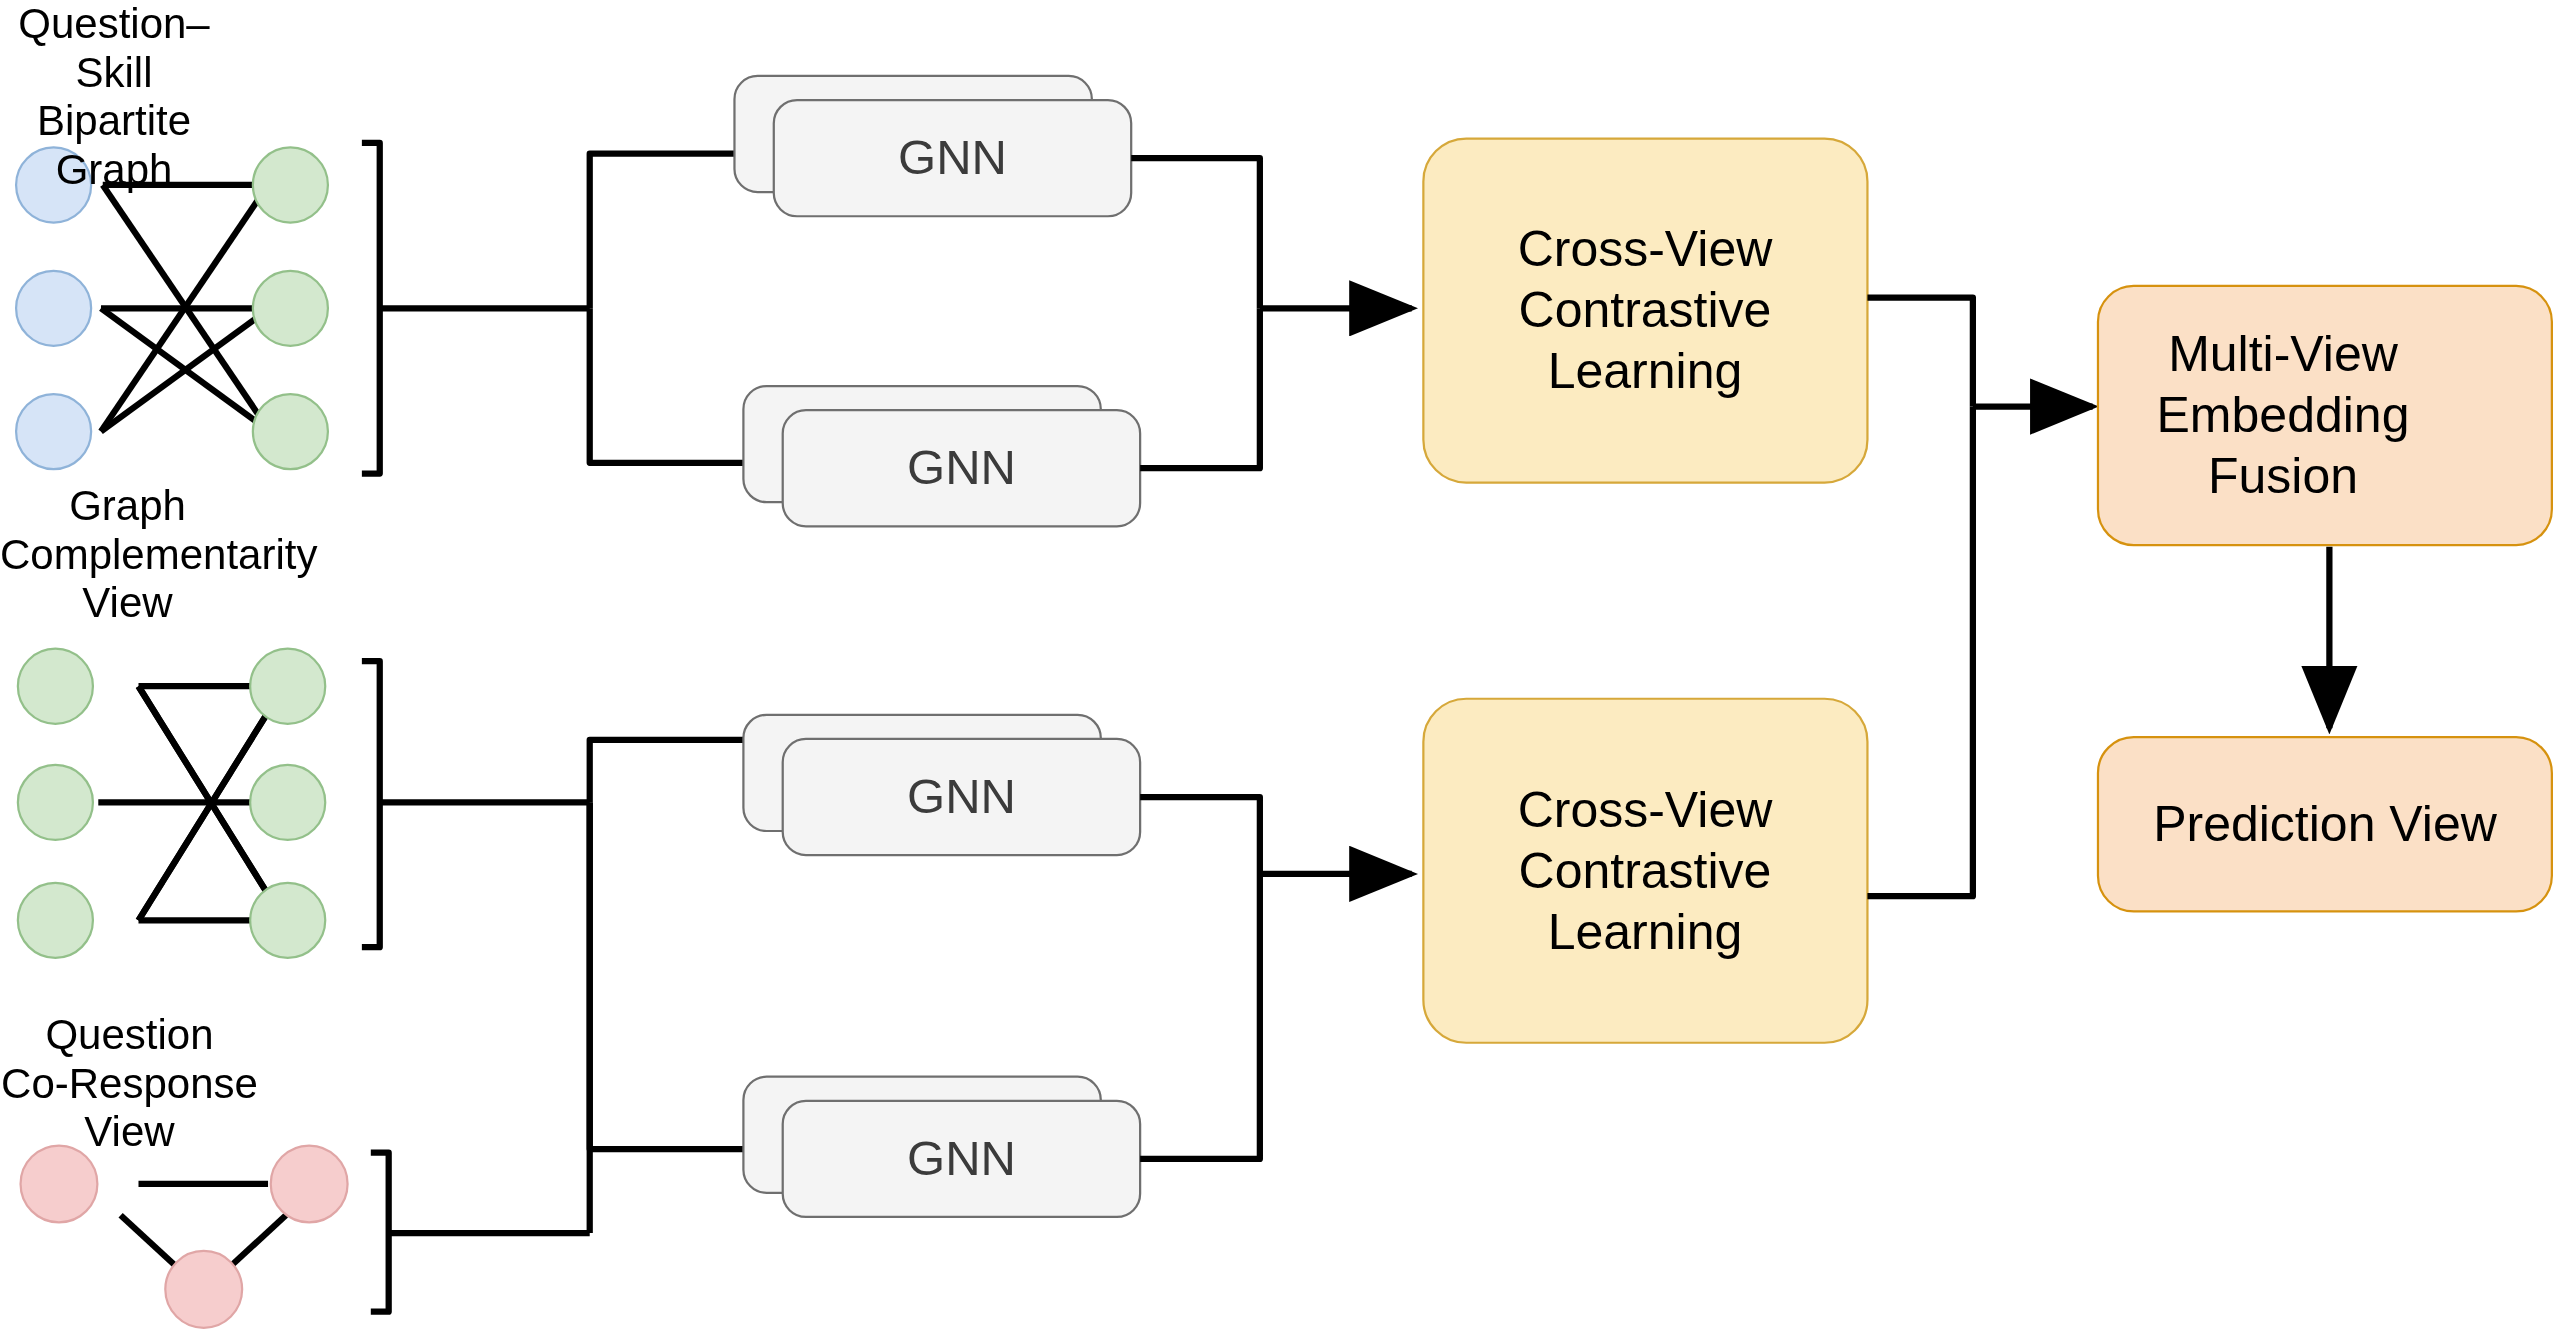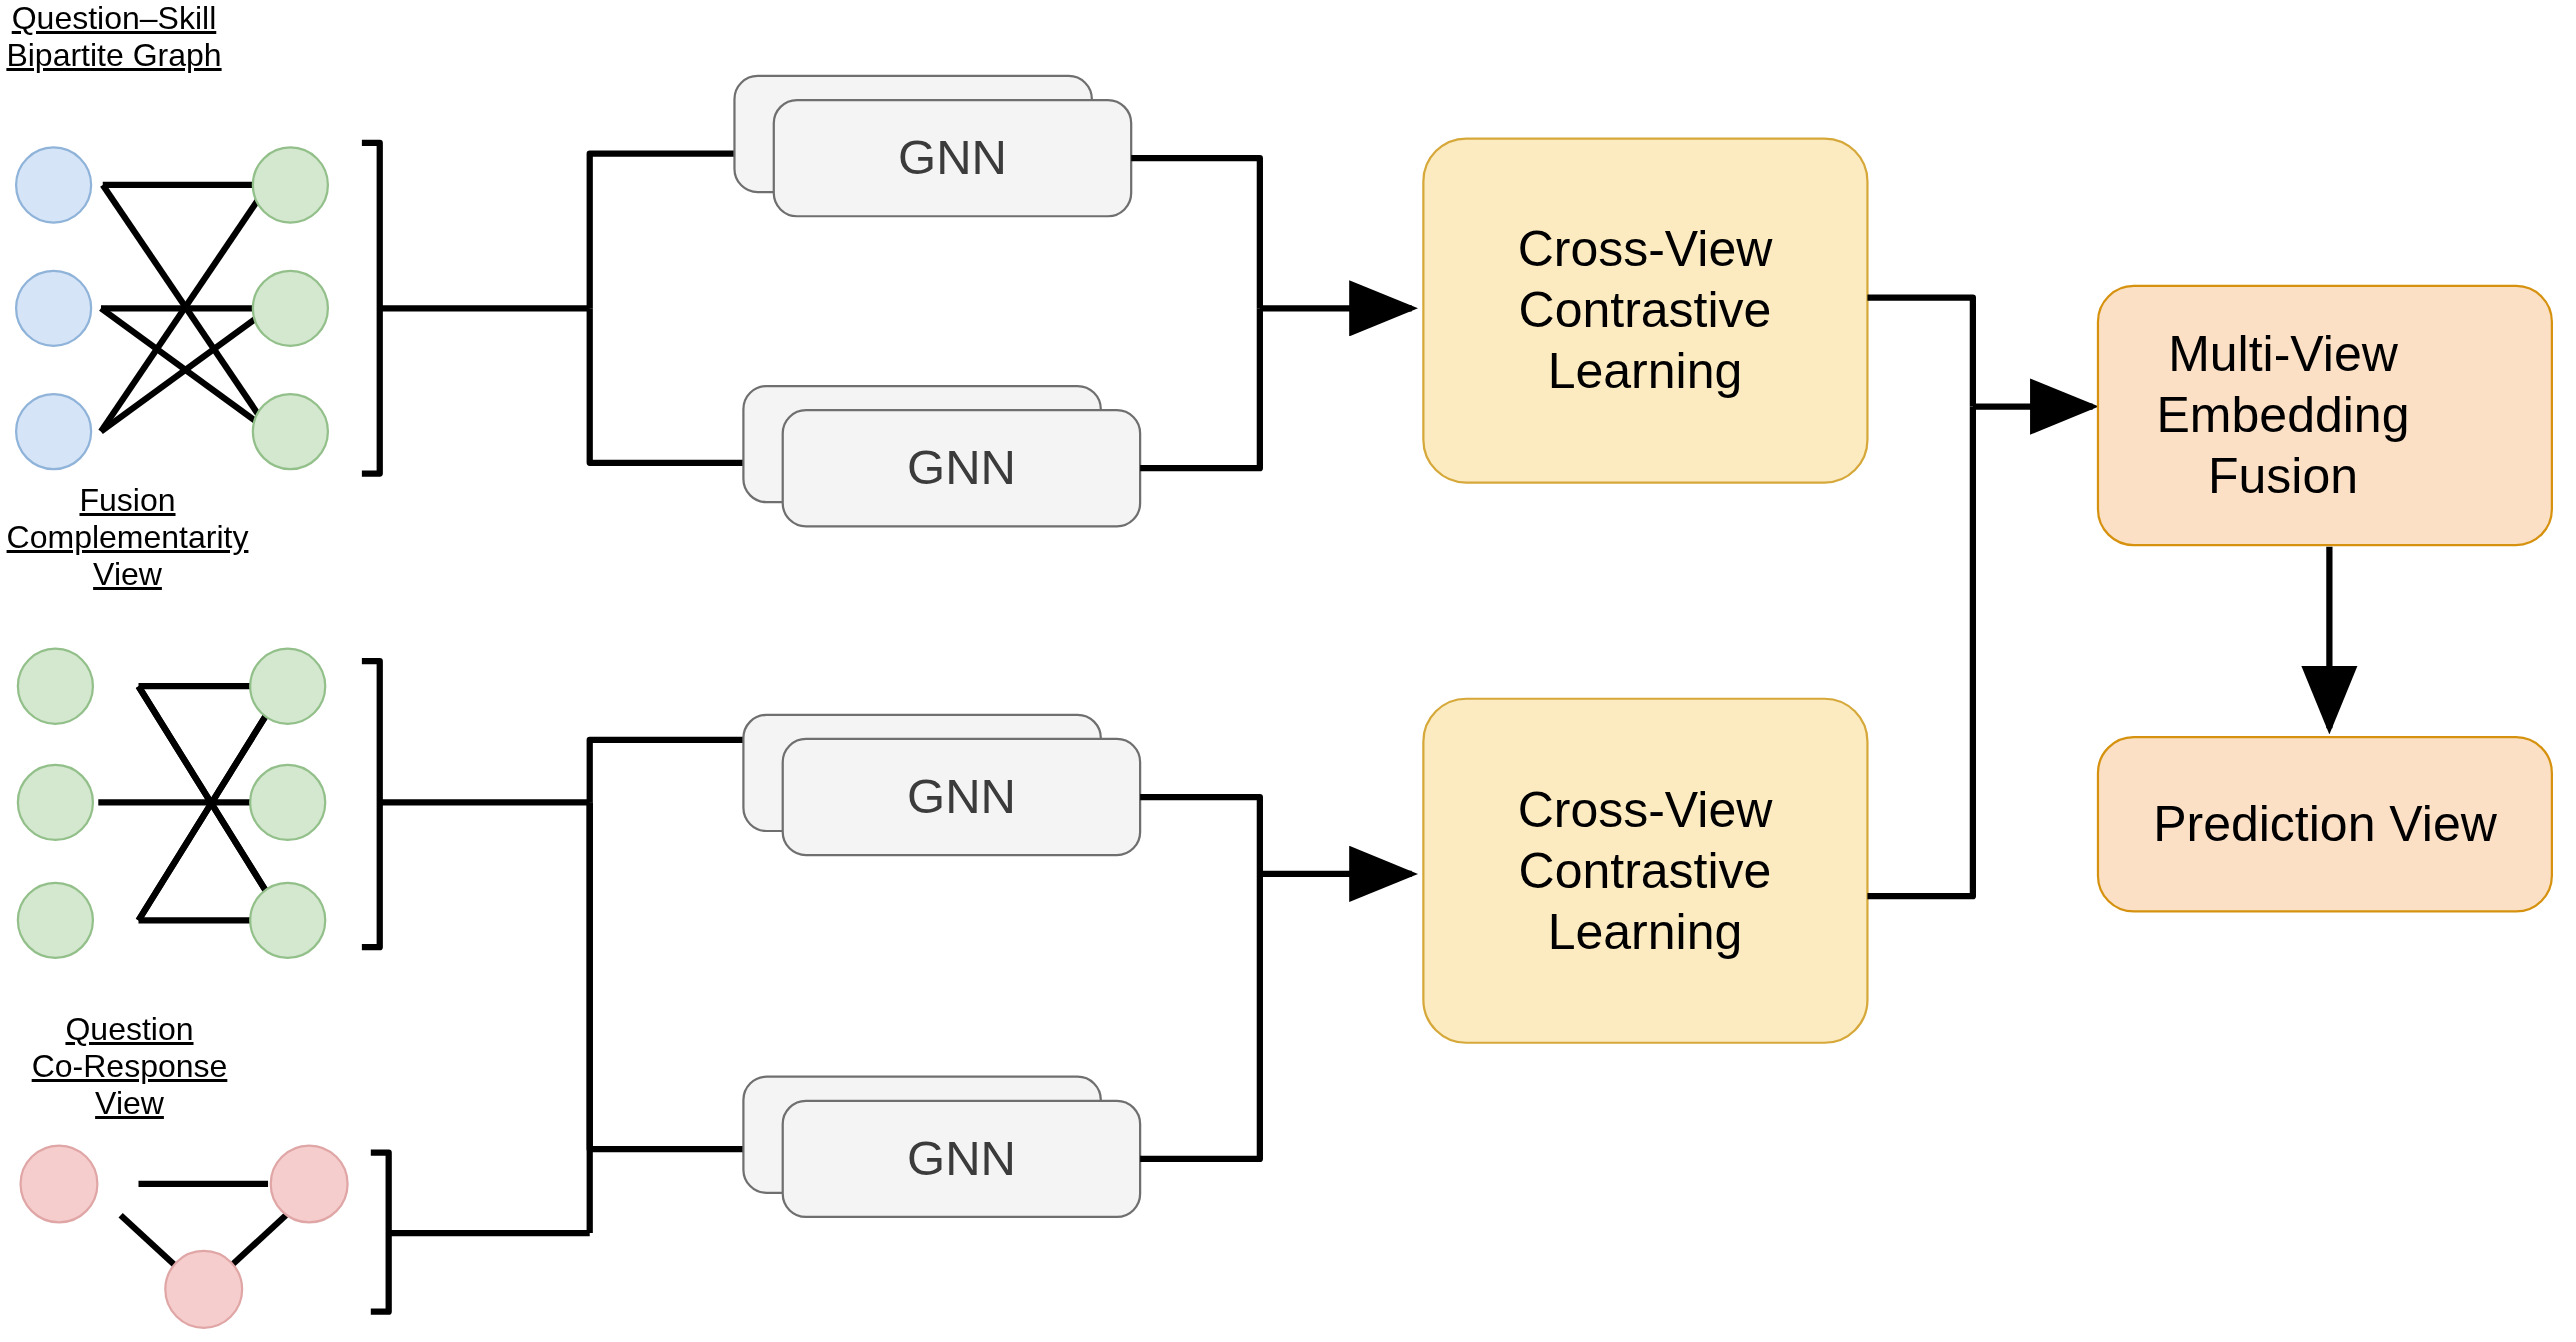--- a/index.html
+++ b/index.html
@@ -7,21 +7,21 @@
     font-family:"Liberation Sans", sans-serif;
     width:2576px;height:1343px;overflow:hidden;position:relative;
   }
   #stage{position:relative;width:2576px;height:1343px;background:#fff;}
   svg.layer{position:absolute;left:0;top:0;width:2576px;height:1343px;}
   .lbl{
     position:absolute;text-align:center;color:#000;
     font-family:"Liberation Sans", sans-serif;
     line-height:1.16;white-space:pre-line;
   }
-  .view-caption{font-size:32px;text-decoration:underline;}
+  .view-caption{font-size:42px;}
   .boxtext{
     position:absolute;display:flex;align-items:center;justify-content:center;
     text-align:center;color:#000;font-size:50px;line-height:1.22;
     font-family:"Liberation Sans", sans-serif;white-space:pre-line;pointer-events:none;
   }
   .gnn-text{color:#3b3b3b;font-size:49px;}
 </style>
 </head>
 <body>
 
@@ -150,21 +150,21 @@
     <rect x="2348" y="320" width="508" height="290" rx="40" ry="40" fill="#fbe0c6" stroke="#d6920f" stroke-width="2.5"></rect>
 
     <path d="M 2607 612 L 2607 815" stroke="#000000" stroke-width="7" fill="none" marker-end="url(#arrowhead)"></path>
 
     <rect x="2348" y="825" width="508" height="195" rx="40" ry="40" fill="#fbe0c6" stroke="#d6920f" stroke-width="2.5"></rect>
   </svg>
 
   <div class="lbl view-caption" style="left:0px;top:0px;width:228px;">Question–Skill
 Bipartite Graph</div>
 
-  <div class="lbl view-caption" style="left:0px;top:482px;width:255px;">Fusion
+  <div class="lbl view-caption" style="left:0px;top:482px;width:255px;">Graph
 Complementarity
 View</div>
 
   <div class="lbl view-caption" style="left:0px;top:1001px;width:259px;margin-top:10px;">Question
 Co-Response View</div>
 
   <div class="boxtext gnn-text" style="left:774px;top:100px;width:357px;height:116px;">GNN</div>
   <div class="boxtext gnn-text" style="left:783px;top:410px;width:357px;height:116px;">GNN</div>
   <div class="boxtext gnn-text" style="left:783px;top:739px;width:357px;height:116px;">GNN</div>
   <div class="boxtext gnn-text" style="left:783px;top:1101px;width:357px;height:116px;">GNN</div>

